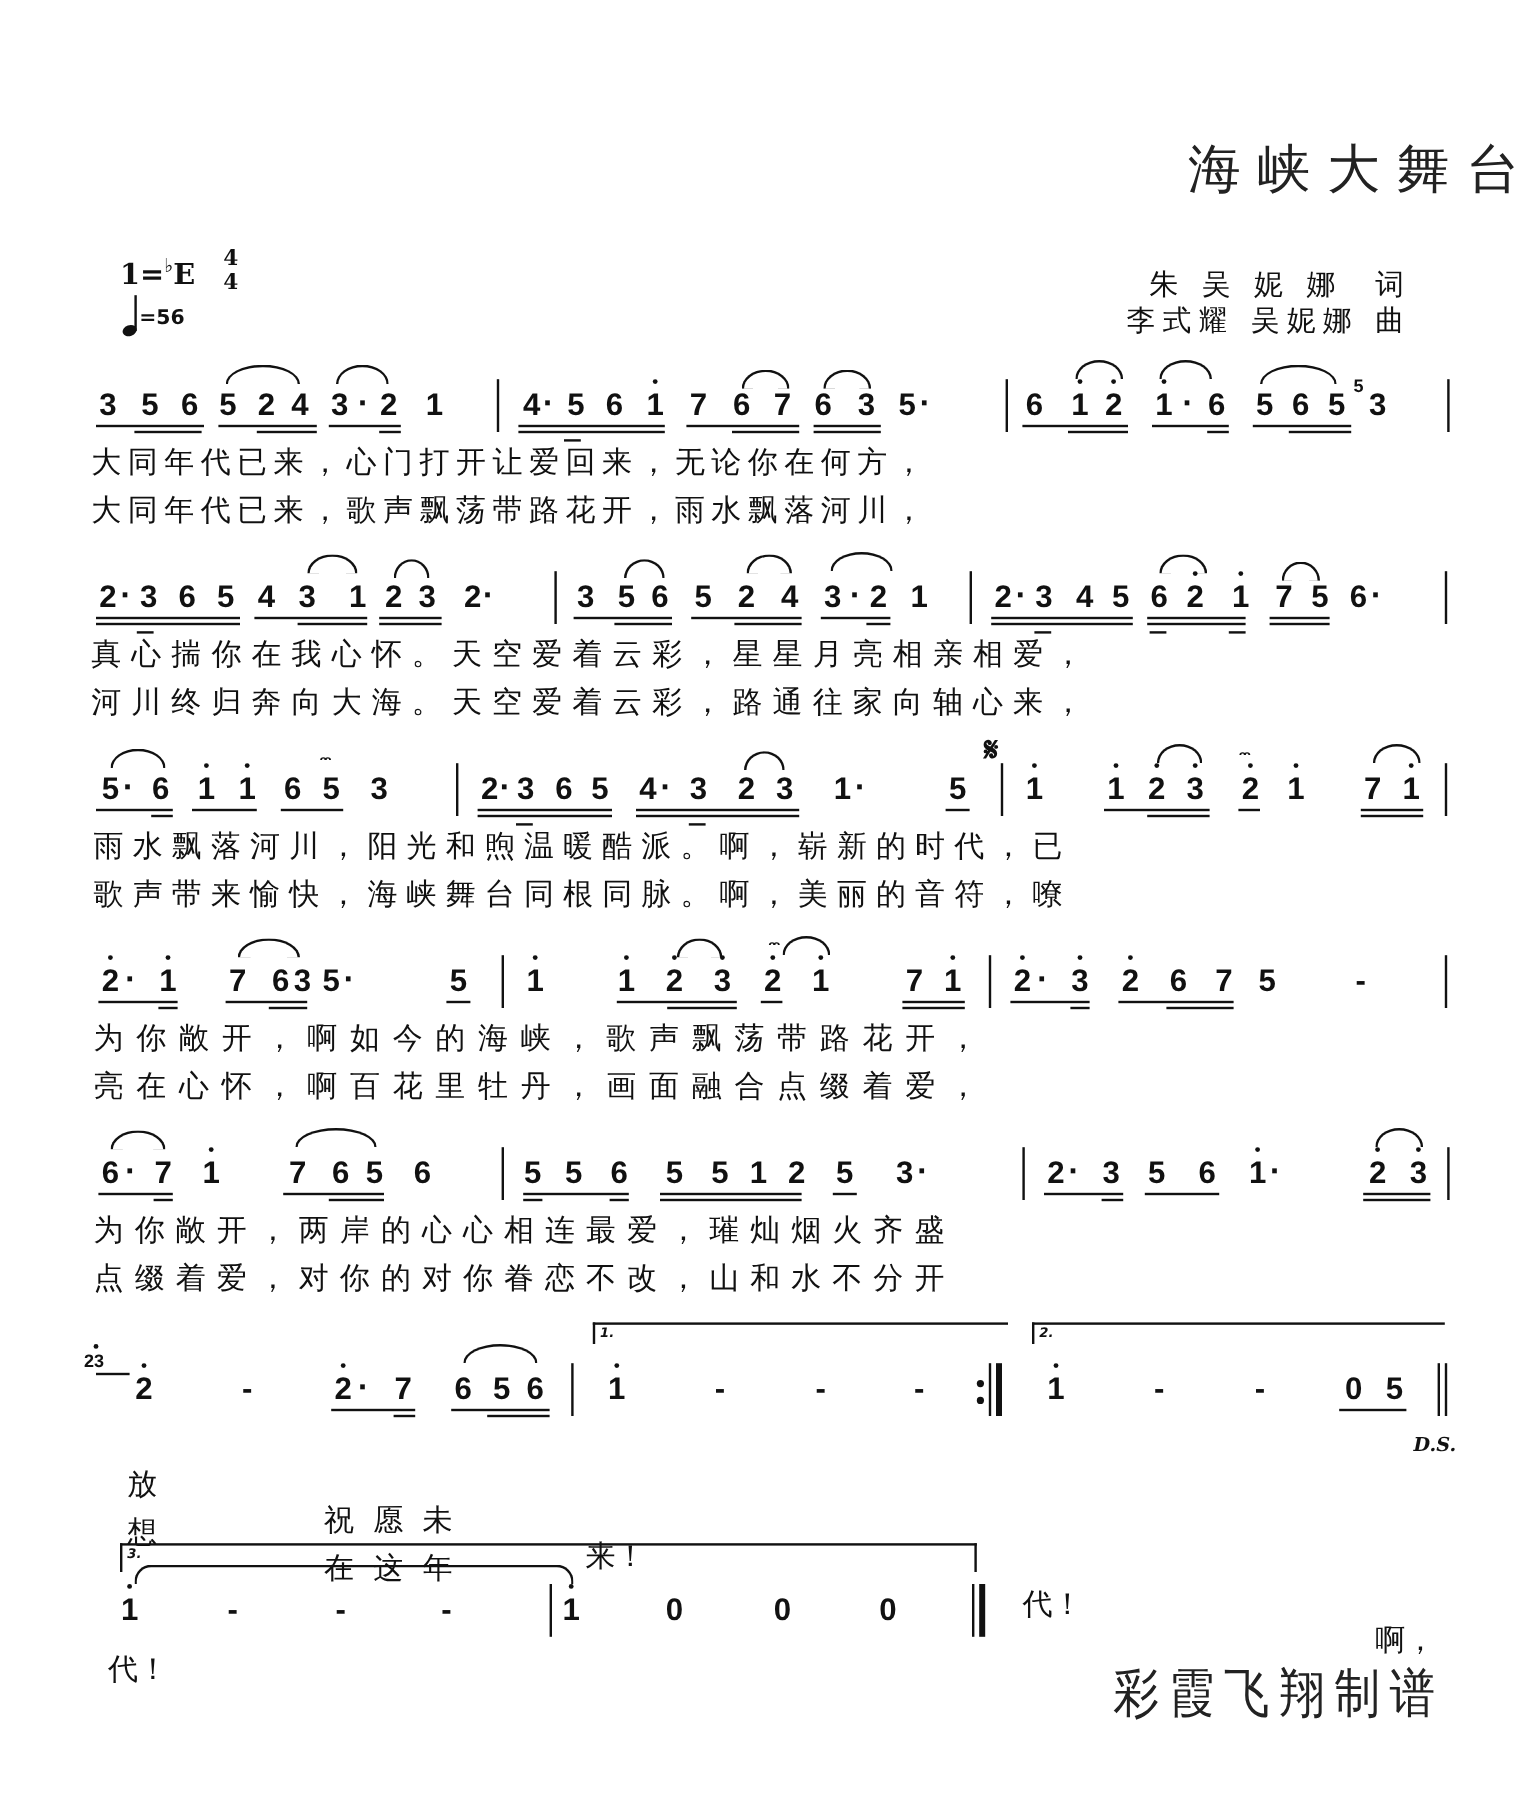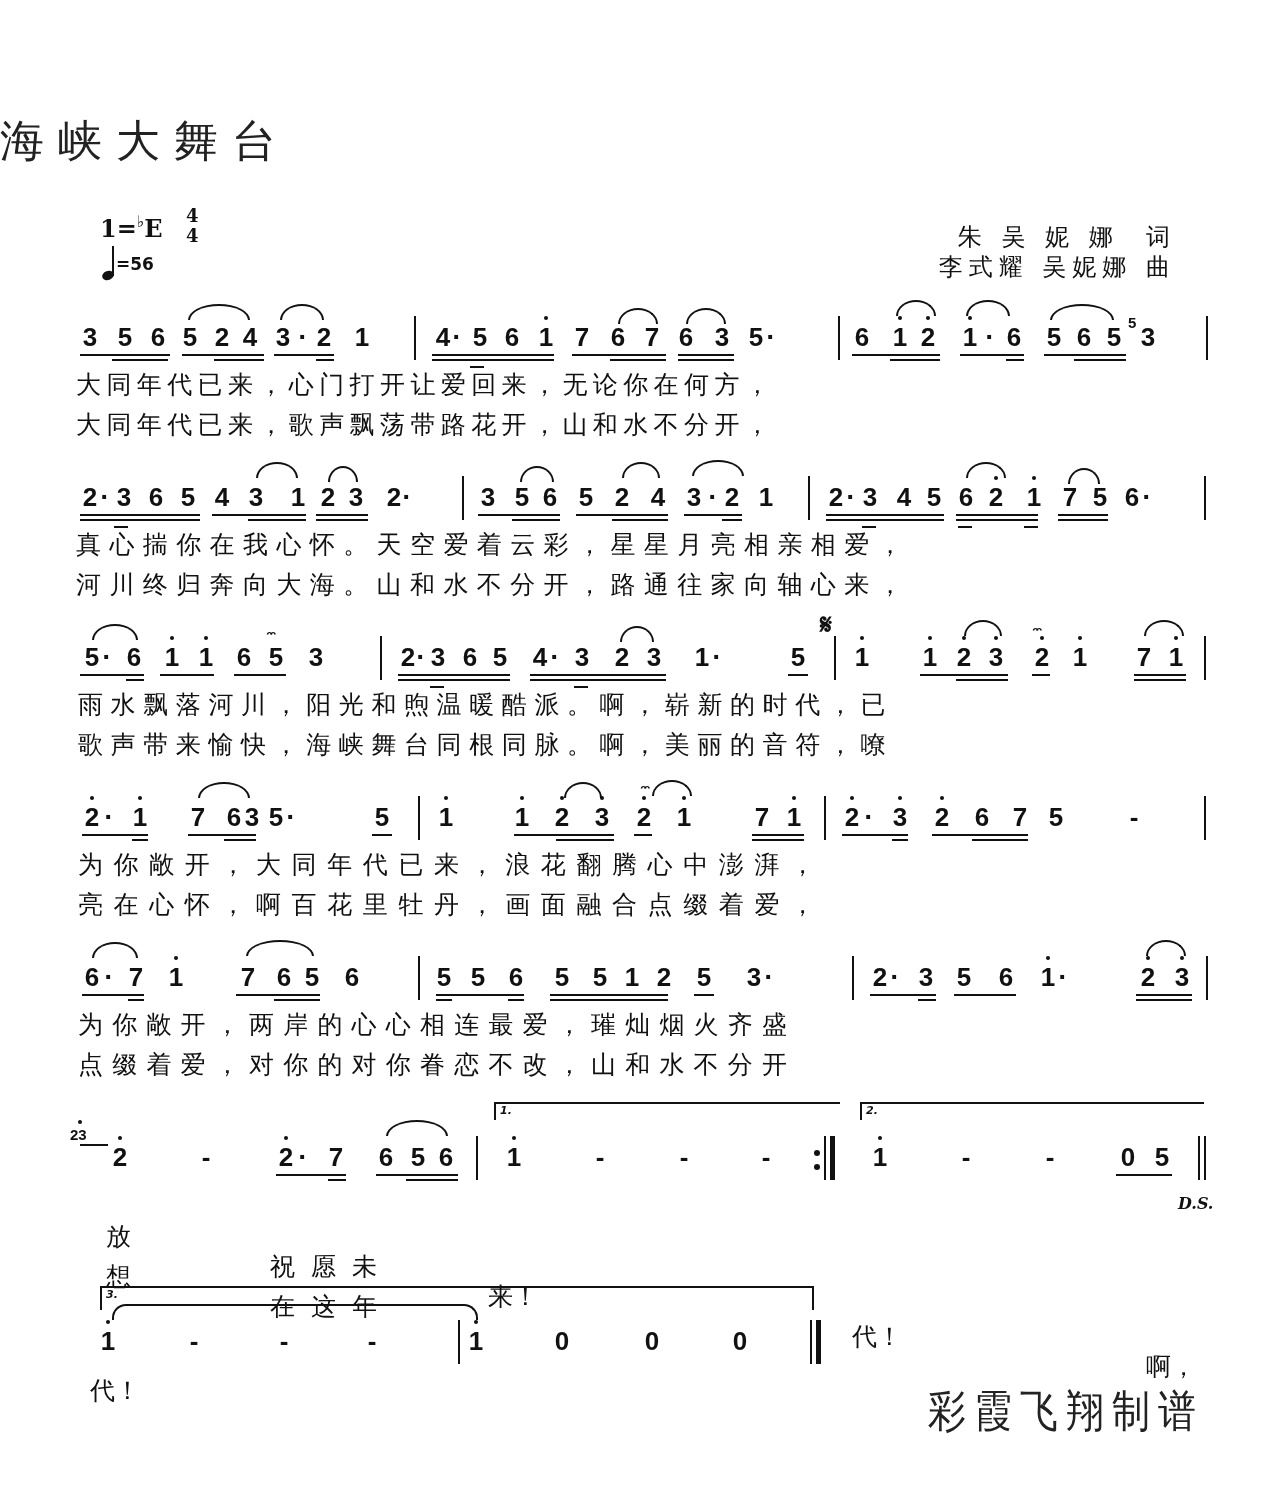--- a/index.html
+++ b/index.html
@@ -1,17 +1,17 @@
 <!DOCTYPE html>
 <html><head>
 <meta charset="utf-8">
 <style>
   html, body { margin: 0; padding: 0; background: #ffffff; }
   body { width: 1280px; height: 1501px; position: relative; overflow: hidden; color: #111; font-family: "DejaVu Sans", sans-serif; }
-  .title { position: absolute; left: 0; width: 1280px; top: 112px; text-align: left; font-family: "DejaVu Serif", serif; font-size: 44px; letter-spacing: 14px; color: #222; }
+  .title { position: absolute; left: 0; width: 1280px; top: 112px; text-align: right; font-family: "DejaVu Serif", serif; font-size: 44px; letter-spacing: 14px; color: #222; }
   .key { position: absolute; left: 100px; top: 212px; font-family: "DejaVu Serif", serif; font-size: 24px; font-weight: bold; }
   .key .flat { font-size: 16px; vertical-align: 10px; font-weight: normal; }
   .timesig { position: absolute; left: 186px; top: 206px; font-weight: bold; font-size: 18px; line-height: 20px; text-align: center; font-family: "DejaVu Serif", serif; }
   .timesig .num { display:block; }
   .tempo { position: absolute; left: 102px; top: 240px; font-size: 17px; font-weight: bold; }
   .tempo .note { display:inline-block; position: relative; width: 14px; height: 40px; vertical-align: -10px; }
   .tempo .note .head { position: absolute; left: 0; bottom: 0; width: 12px; height: 9px; background: #111; border-radius: 50%; transform: rotate(-20deg); }
   .tempo .note .stem { position: absolute; left: 10px; bottom: 4px; width: 2px; height: 30px; background: #111; }
   .credits { position: absolute; right: 104px; top: 222px; font-size: 24px; line-height: 30px; text-align: right; letter-spacing: 6px; }
   .credits div { white-space: pre; }
@@ -119,21 +119,21 @@
   <div class="slur" style="left:1050px;top:-18px;width:60px"></div>
   <div class="ul" style="left:852px;top:32px;width:88px"></div>
   <div class="ul" style="left:890px;top:37px;width:50px"></div>
   <div class="ul" style="left:960px;top:32px;width:64px"></div>
   <div class="ul" style="left:1006px;top:37px;width:18px"></div>
   <div class="ul" style="left:1044px;top:32px;width:82px"></div>
   <div class="ul" style="left:1074px;top:37px;width:52px"></div>
   <div class="barline" style="left:1206px;top:-6px"></div>
 </div>
 <div class="lyric" style="left:76px;top:370px;letter-spacing:5.4px">大同年代已来，心门打开让爱回来，无论你在何方，</div>
-<div class="lyric" style="left:76px;top:410px;letter-spacing:5.4px">大同年代已来，歌声飘荡带路花开，山和水不分开，</div>
+<div class="lyric" style="left:76px;top:410px;letter-spacing:5.4px">大同年代已来，歌声飘荡带路花开，雨水飘落河川，</div>
 
 <div class="row" style="top:482px;">
   <span class="n" style="left:80px">2</span>
   <span class="aug" style="left:100px;top:2px">·</span>
   <span class="n" style="left:114px">3</span>
   <span class="n" style="left:146px">6</span>
   <span class="n" style="left:178px">5</span>
   <span class="n" style="left:212px">4</span>
   <span class="n" style="left:246px">3</span>
   <span class="n" style="left:288px">1</span>
@@ -192,21 +192,21 @@
   <div class="ul" style="left:862px;top:44px;width:14px"></div>
   <div class="ul" style="left:956px;top:32px;width:82px"></div>
   <div class="ul" style="left:956px;top:37px;width:82px"></div>
   <div class="ul" style="left:958px;top:44px;width:14px"></div>
   <div class="ul" style="left:1024px;top:44px;width:14px"></div>
   <div class="ul" style="left:1058px;top:32px;width:50px"></div>
   <div class="ul" style="left:1058px;top:37px;width:50px"></div>
   <div class="barline" style="left:1204px;top:-6px"></div>
 </div>
 <div class="lyric" style="left:76px;top:530px;letter-spacing:8.4px">真心揣你在我心怀。天空爱着云彩，星星月亮相亲相爱，</div>
-<div class="lyric" style="left:76px;top:570px;letter-spacing:8.4px">河川终归奔向大海。山和水不分开，路通往家向轴心来，</div>
+<div class="lyric" style="left:76px;top:570px;letter-spacing:8.4px">河川终归奔向大海。天空爱着云彩，路通往家向轴心来，</div>
 
 <div class="row" style="top:642px;">
   <span class="n" style="left:82px">5</span>
   <span class="aug" style="left:102px;top:2px">·</span>
   <span class="n" style="left:124px">6</span>
   <span class="n dot-above" style="left:162px">1</span>
   <span class="n dot-above" style="left:196px">1</span>
   <span class="n" style="left:234px">6</span>
   <span class="n" style="left:266px">5</span>
   <span class="orn" style="left:266px;top:-14px">ᵔᵔ</span>
@@ -306,21 +306,21 @@
   <span class="n" style="left:972px">6</span>
   <span class="n" style="left:1010px">7</span>
   <span class="n" style="left:1046px">5</span>
   <span class="n" style="left:1124px">-</span>
   <div class="ul" style="left:842px;top:32px;width:66px"></div>
   <div class="ul" style="left:892px;top:37px;width:16px"></div>
   <div class="ul" style="left:932px;top:32px;width:96px"></div>
   <div class="ul" style="left:972px;top:37px;width:56px"></div>
   <div class="barline" style="left:1204px;top:-6px"></div>
 </div>
-<div class="lyric" style="left:78px;top:850px;letter-spacing:10.6px">为你敞开，大同年代已来，浪花翻腾心中澎湃，</div>
+<div class="lyric" style="left:78px;top:850px;letter-spacing:10.6px">为你敞开，啊如今的海峡，歌声飘荡带路花开，</div>
 <div class="lyric" style="left:78px;top:890px;letter-spacing:10.6px">亮在心怀，啊百花里牡丹，画面融合点缀着爱，</div>
 
 <div class="row" style="top:962px;">
   <span class="n" style="left:82px">6</span>
   <span class="aug" style="left:104px;top:2px">·</span>
   <span class="n" style="left:126px">7</span>
   <span class="n dot-above" style="left:166px">1</span>
   <span class="n" style="left:238px">7</span>
   <span class="n" style="left:274px">6</span>
   <span class="n" style="left:302px">5</span>

